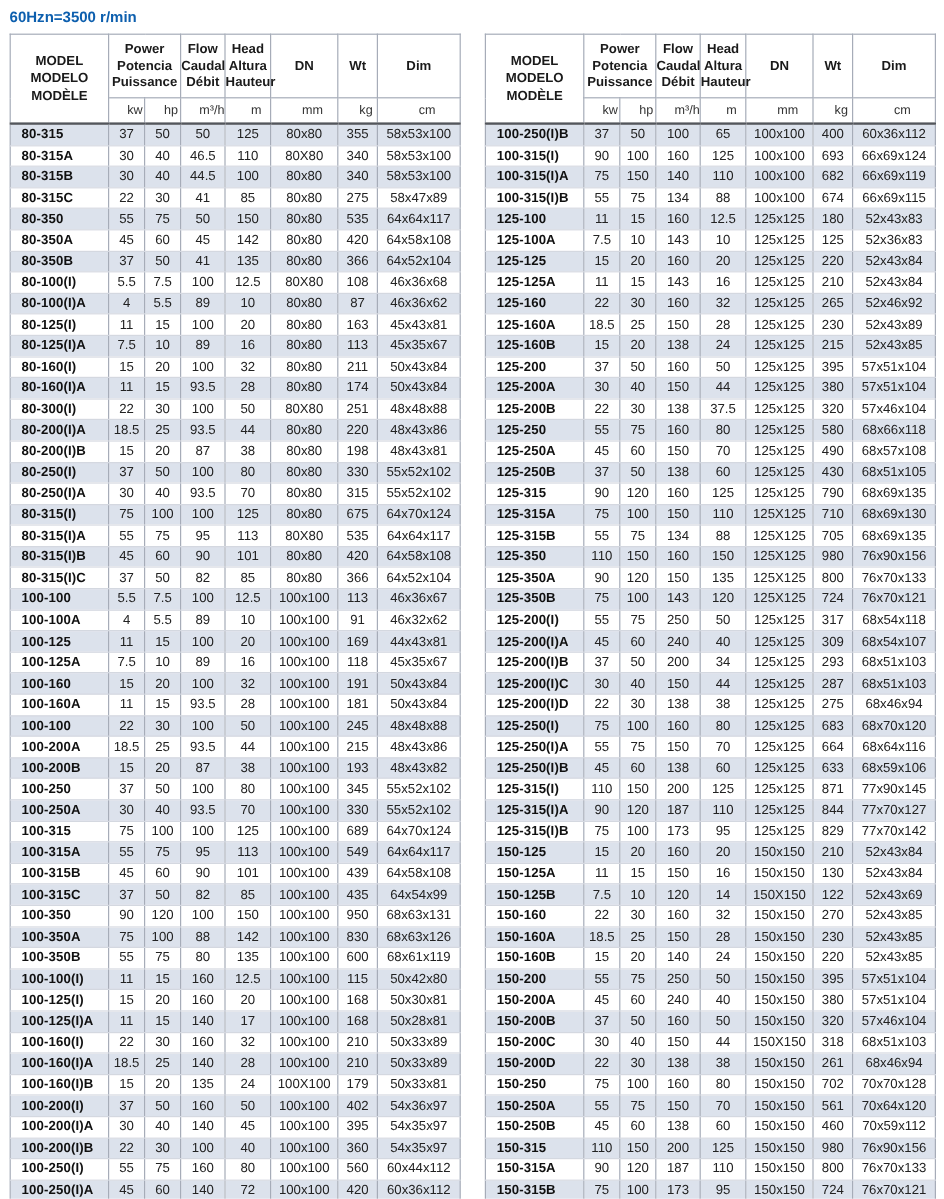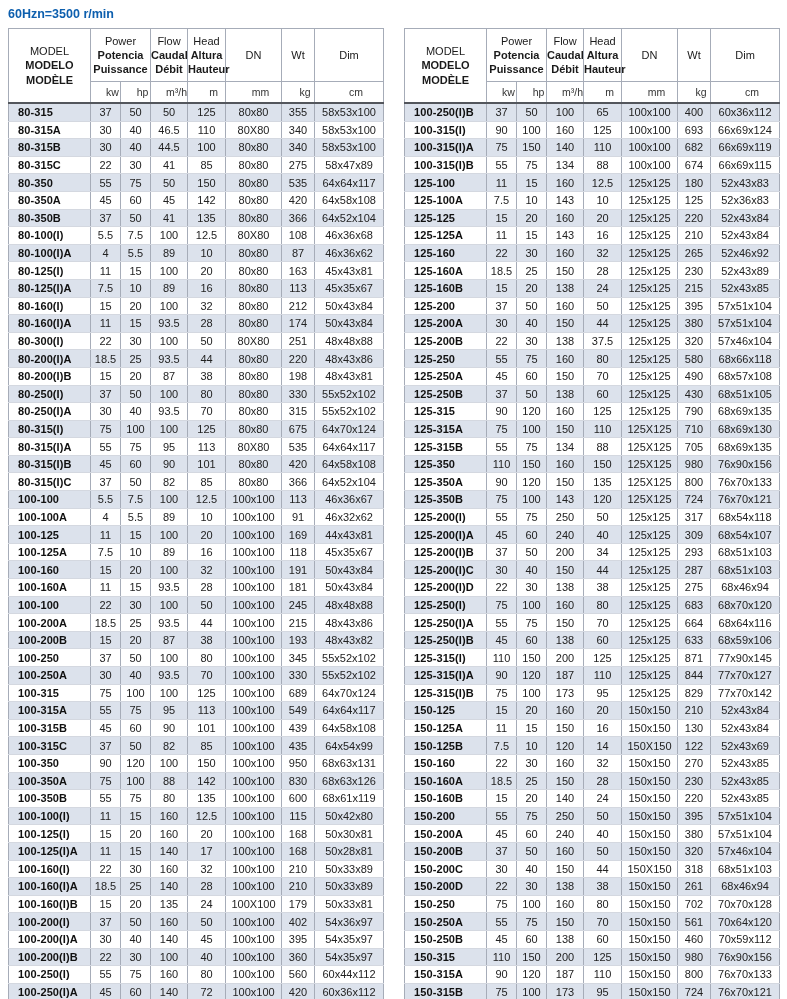--- a/index.html
+++ b/index.html
@@ -25,21 +25,21 @@
   .tables{display:flex;gap:20px;padding:0 6px 0 8px;margin-top:7px;}
   table{
     border-collapse:collapse;table-layout:fixed;width:375px;
     border:1.5px solid var(--frame);
   }
   thead td{
     border:1px solid var(--grid);
     text-align:center;vertical-align:middle;background:#fff;color:#1a1a1a;padding-left:15px;
   }
   .names-row td{height:48px;font-size:11px;line-height:1.28;padding:2px 0;}
-  .lbl-en{font-weight:normal;display:block;}
+  .lbl-en{font-weight:bold;display:block;}
   .lbl-es,.lbl-fr{font-weight:bold;display:block;}
   .units-row td{height:18px;font-size:10.5px;color:#333;}
   thead tr.units-row td{border-bottom:2px solid var(--frame);}
   td.model-hdr{border-bottom:2px solid var(--frame);}
   tbody td{
     height:16.6px;font-size:11px;text-align:center;color:#222;
     border-left:1px solid var(--grid);border-right:1px solid var(--grid);
     border-top:1px solid var(--grid-light);border-bottom:1px solid var(--grid-light);
     padding:0 2px;white-space:nowrap;overflow:hidden;
   }
@@ -225,21 +225,21 @@
     <td>113</td>
     <td>45x35x67</td>
   </tr>
         <tr>
     <td class="model">80-160(I)</td>
     <td>15</td>
     <td>20</td>
     <td>100</td>
     <td>32</td>
     <td>80x80</td>
-    <td>212</td>
+    <td>211</td>
     <td>50x43x84</td>
   </tr>
         <tr>
     <td class="model">80-160(I)A</td>
     <td>11</td>
     <td>15</td>
     <td>93.5</td>
     <td>28</td>
     <td>80x80</td>
     <td>174</td>

